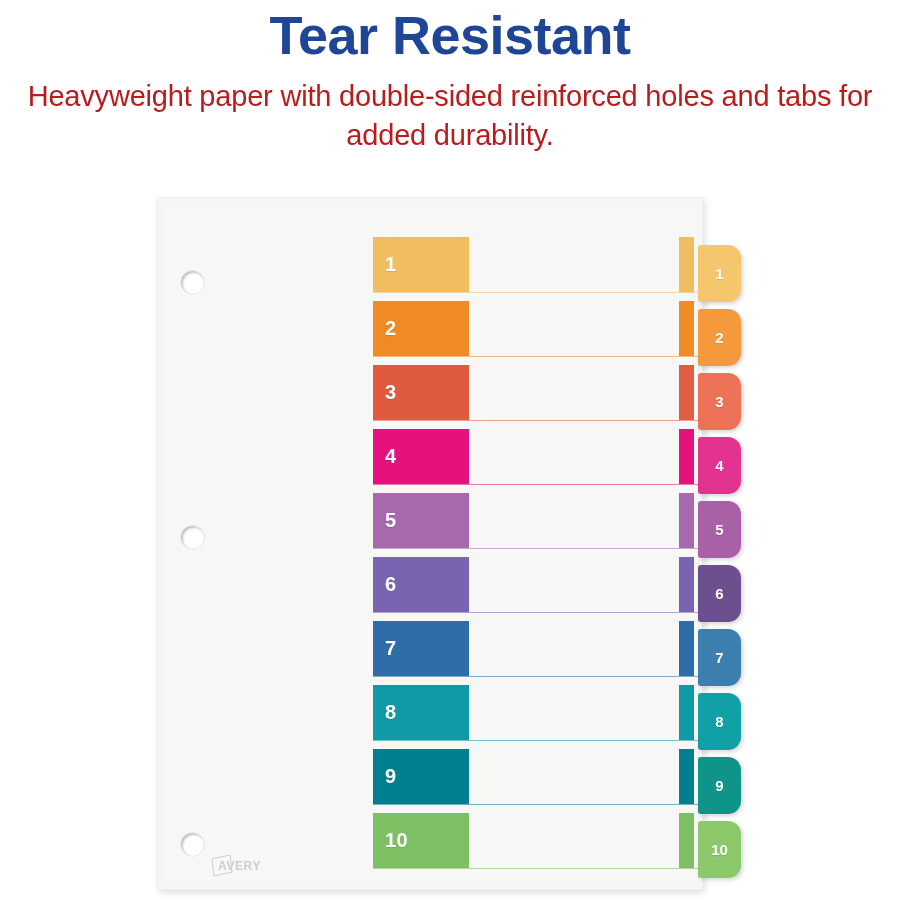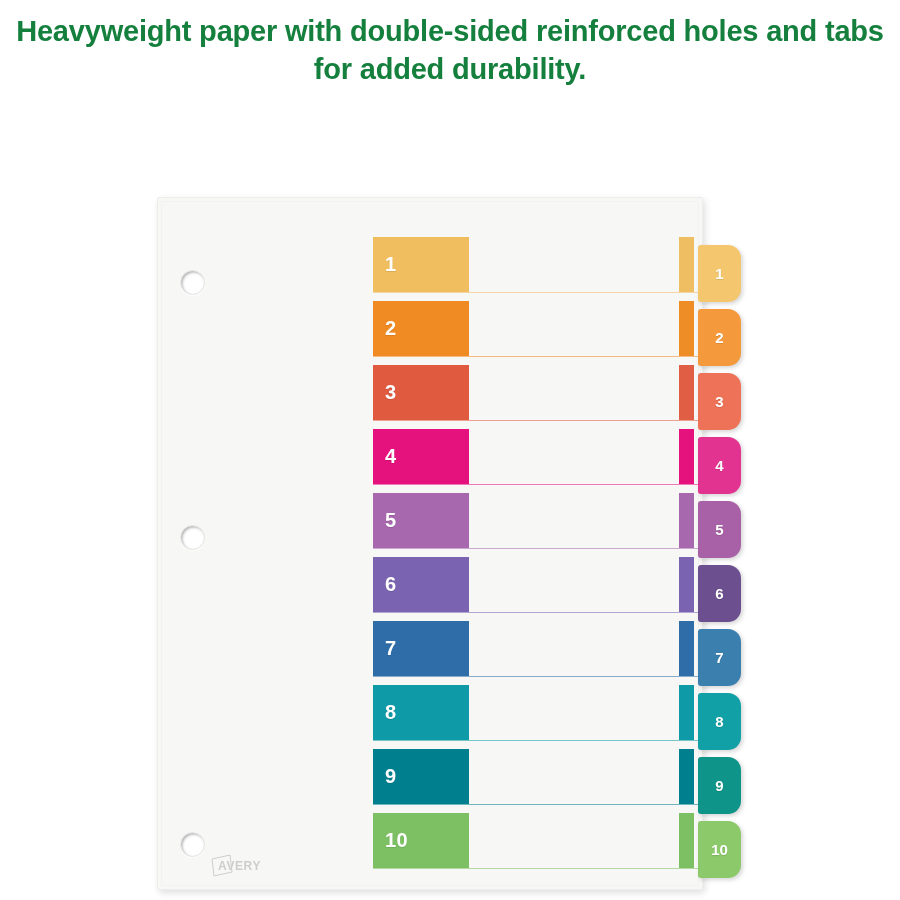--- a/index.html
+++ b/index.html
@@ -29,22 +29,22 @@
     font-size: 54px;
     font-weight: bold;
     color: #1F4596;
     letter-spacing: -0.5px;
     line-height: 1.1;
   }
   .subhead {
     margin: 0;
     padding-top: 12px;
     font-size: 29px;
-    font-weight: bold;
-    color: #15803d;
+    font-weight: normal;
+    color: #b91c1c;
     line-height: 1.32;
     letter-spacing: -0.2px;
   }
 
   
   .product-photo {
     position: absolute;
     left: 0;
     top: 180px;
     width: 900px;
@@ -171,20 +171,21 @@
     height: 26px;
     opacity: 0.30;
     text-align: center;
   }
   .avery-logo svg { display: block; }
 </style>
 </head>
 <body>
 
 <div class="headline-block">
+  <h1 class="headline">Tear Resistant</h1>
   <p class="subhead">Heavyweight paper with double-sided reinforced holes and tabs for added durability.</p>
 </div>
 
 <div class="product-photo">
 
   <div class="sheet">
     <div class="sheet-inner-edge"></div>
 
     <div class="punch-hole hole-1"></div>
     <div class="punch-hole hole-2"></div>

